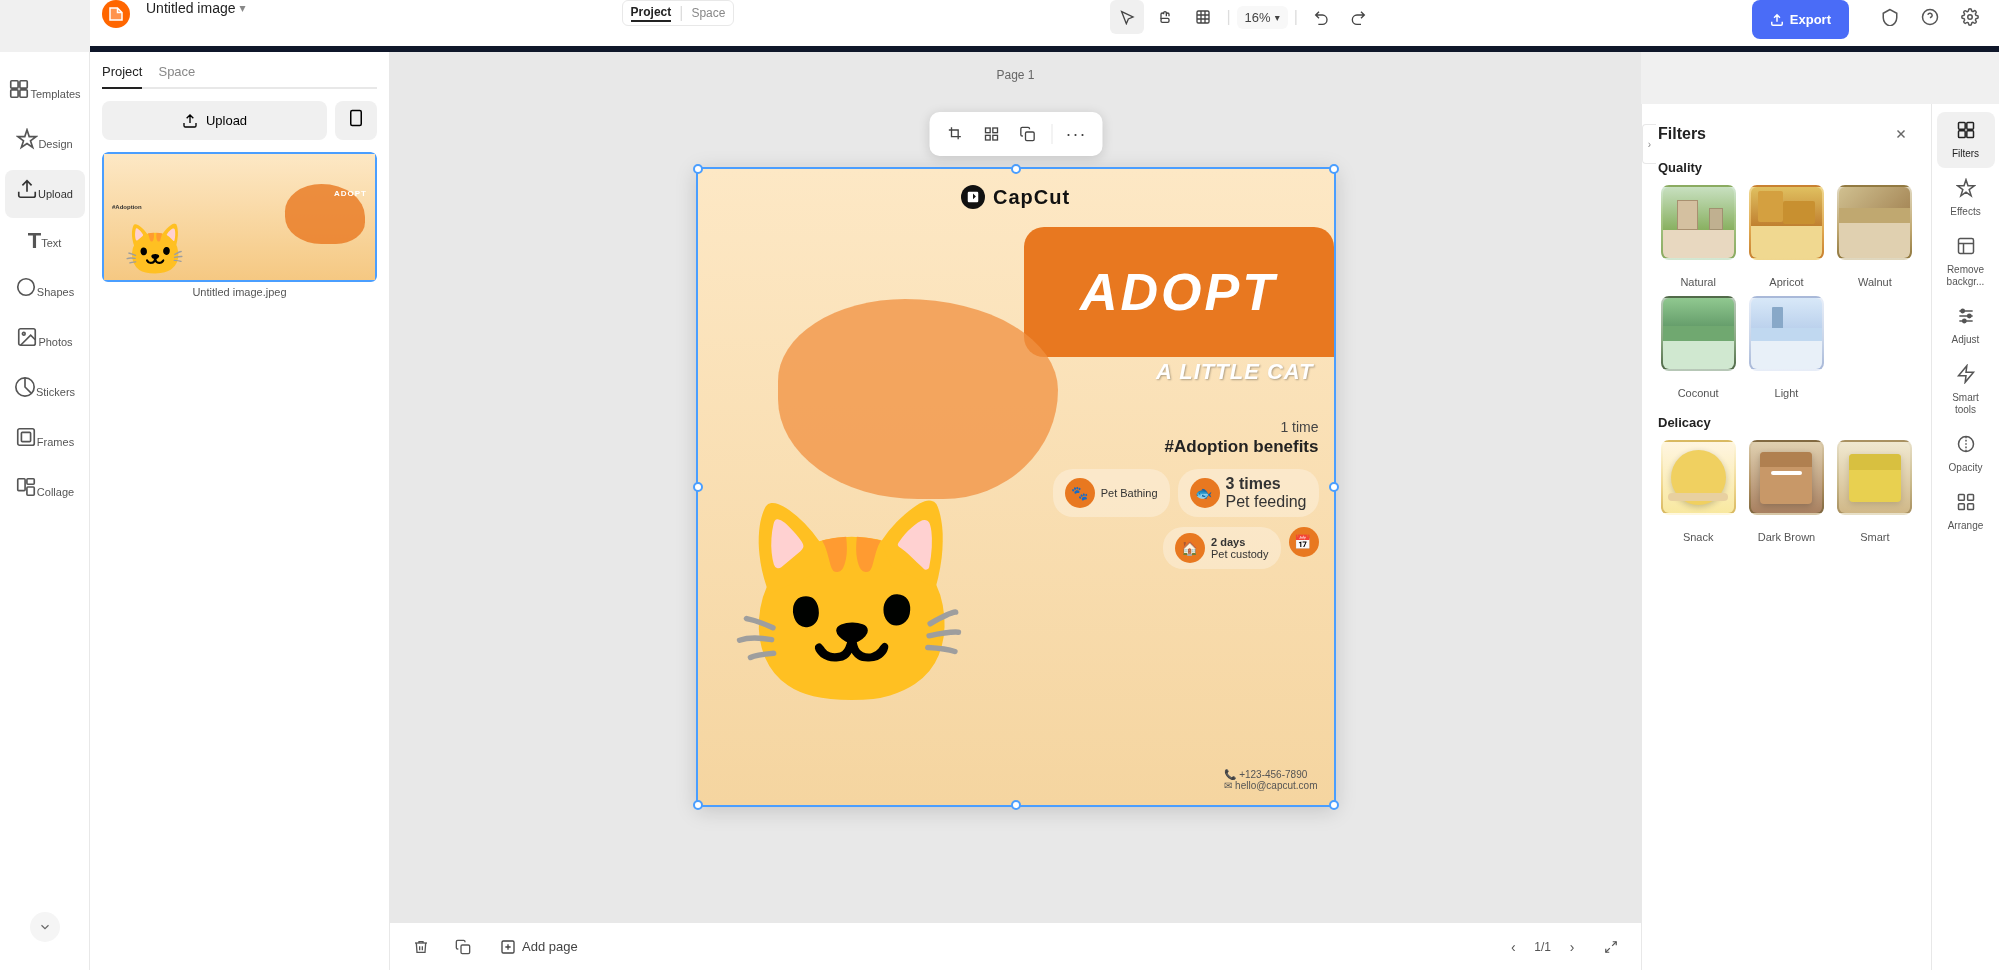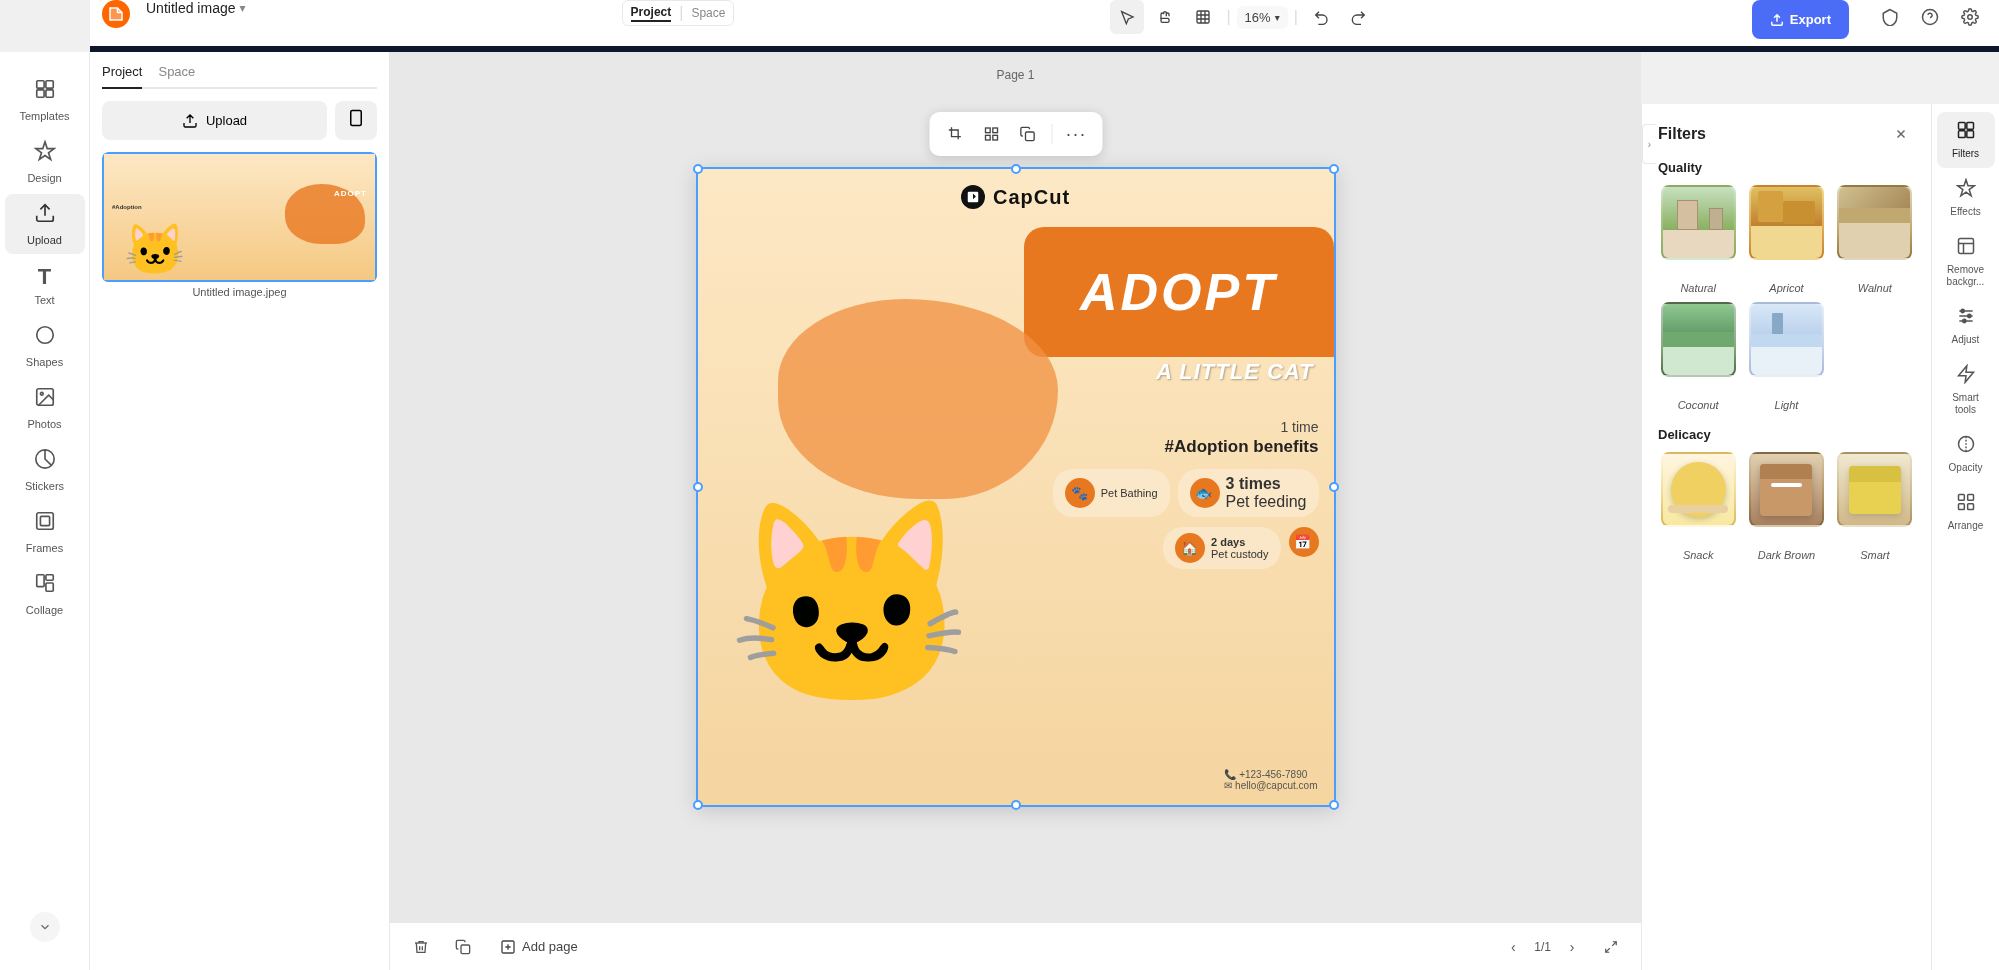--- a/index.html
+++ b/index.html
@@ -11,21 +11,21 @@
       background: #fff;
       display: flex;
       flex-direction: column;
       align-items: center;
       padding: 8px 0;
       border-right: 1px solid #e8e8e8;
       z-index: 10;
     }
     .sidebar-item {
       display: flex;
-      flex-direction: column;
+      flex-direction: row;
       align-items: center;
       justify-content: center;
       width: 80px;
       padding: 8px 4px;
       border-radius: 8px;
       cursor: pointer;
       margin-bottom: 2px;
       color: #555;
     }
     .sidebar-item.active { color: #333; background: #f0f0f0; }
@@ -410,23 +410,22 @@
     .ft-walnut { background: linear-gradient(to bottom, #e0d8c0 0%, #c0a870 60%, #907840 100%); position: relative; }
     .ft-coconut { background: linear-gradient(to bottom, #b8c8b8 0%, #88a880 60%, #506848 100%); position: relative; }
     .ft-light { background: linear-gradient(to bottom, #e8eef8 0%, #c8d4e8 60%, #a8b8d8 100%); position: relative; }
     .ft-snack { background: linear-gradient(to bottom, #fff8e0 0%, #f0d890 60%, #d8b860 100%); position: relative; }
     .ft-darkbrown { background: linear-gradient(to bottom, #d8c8a8 0%, #b09060 60%, #806840 100%); position: relative; }
     .ft-miso { background: linear-gradient(to bottom, #e8e0c8 0%, #c8b888 60%, #a89060 100%); position: relative; }
 
     .filter-label {
       font-size: 11px;
       color: #555;
-      margin-top: 22px;
+      margin-top: 16px;
       text-align: center;
-      font-style: italic;
     }
 
     
     .right-icon-bar {
       width: 68px;
       background: #fff;
       border-left: 1px solid #e8e8e8;
       display: flex;
       flex-direction: column;
       align-items: center;

